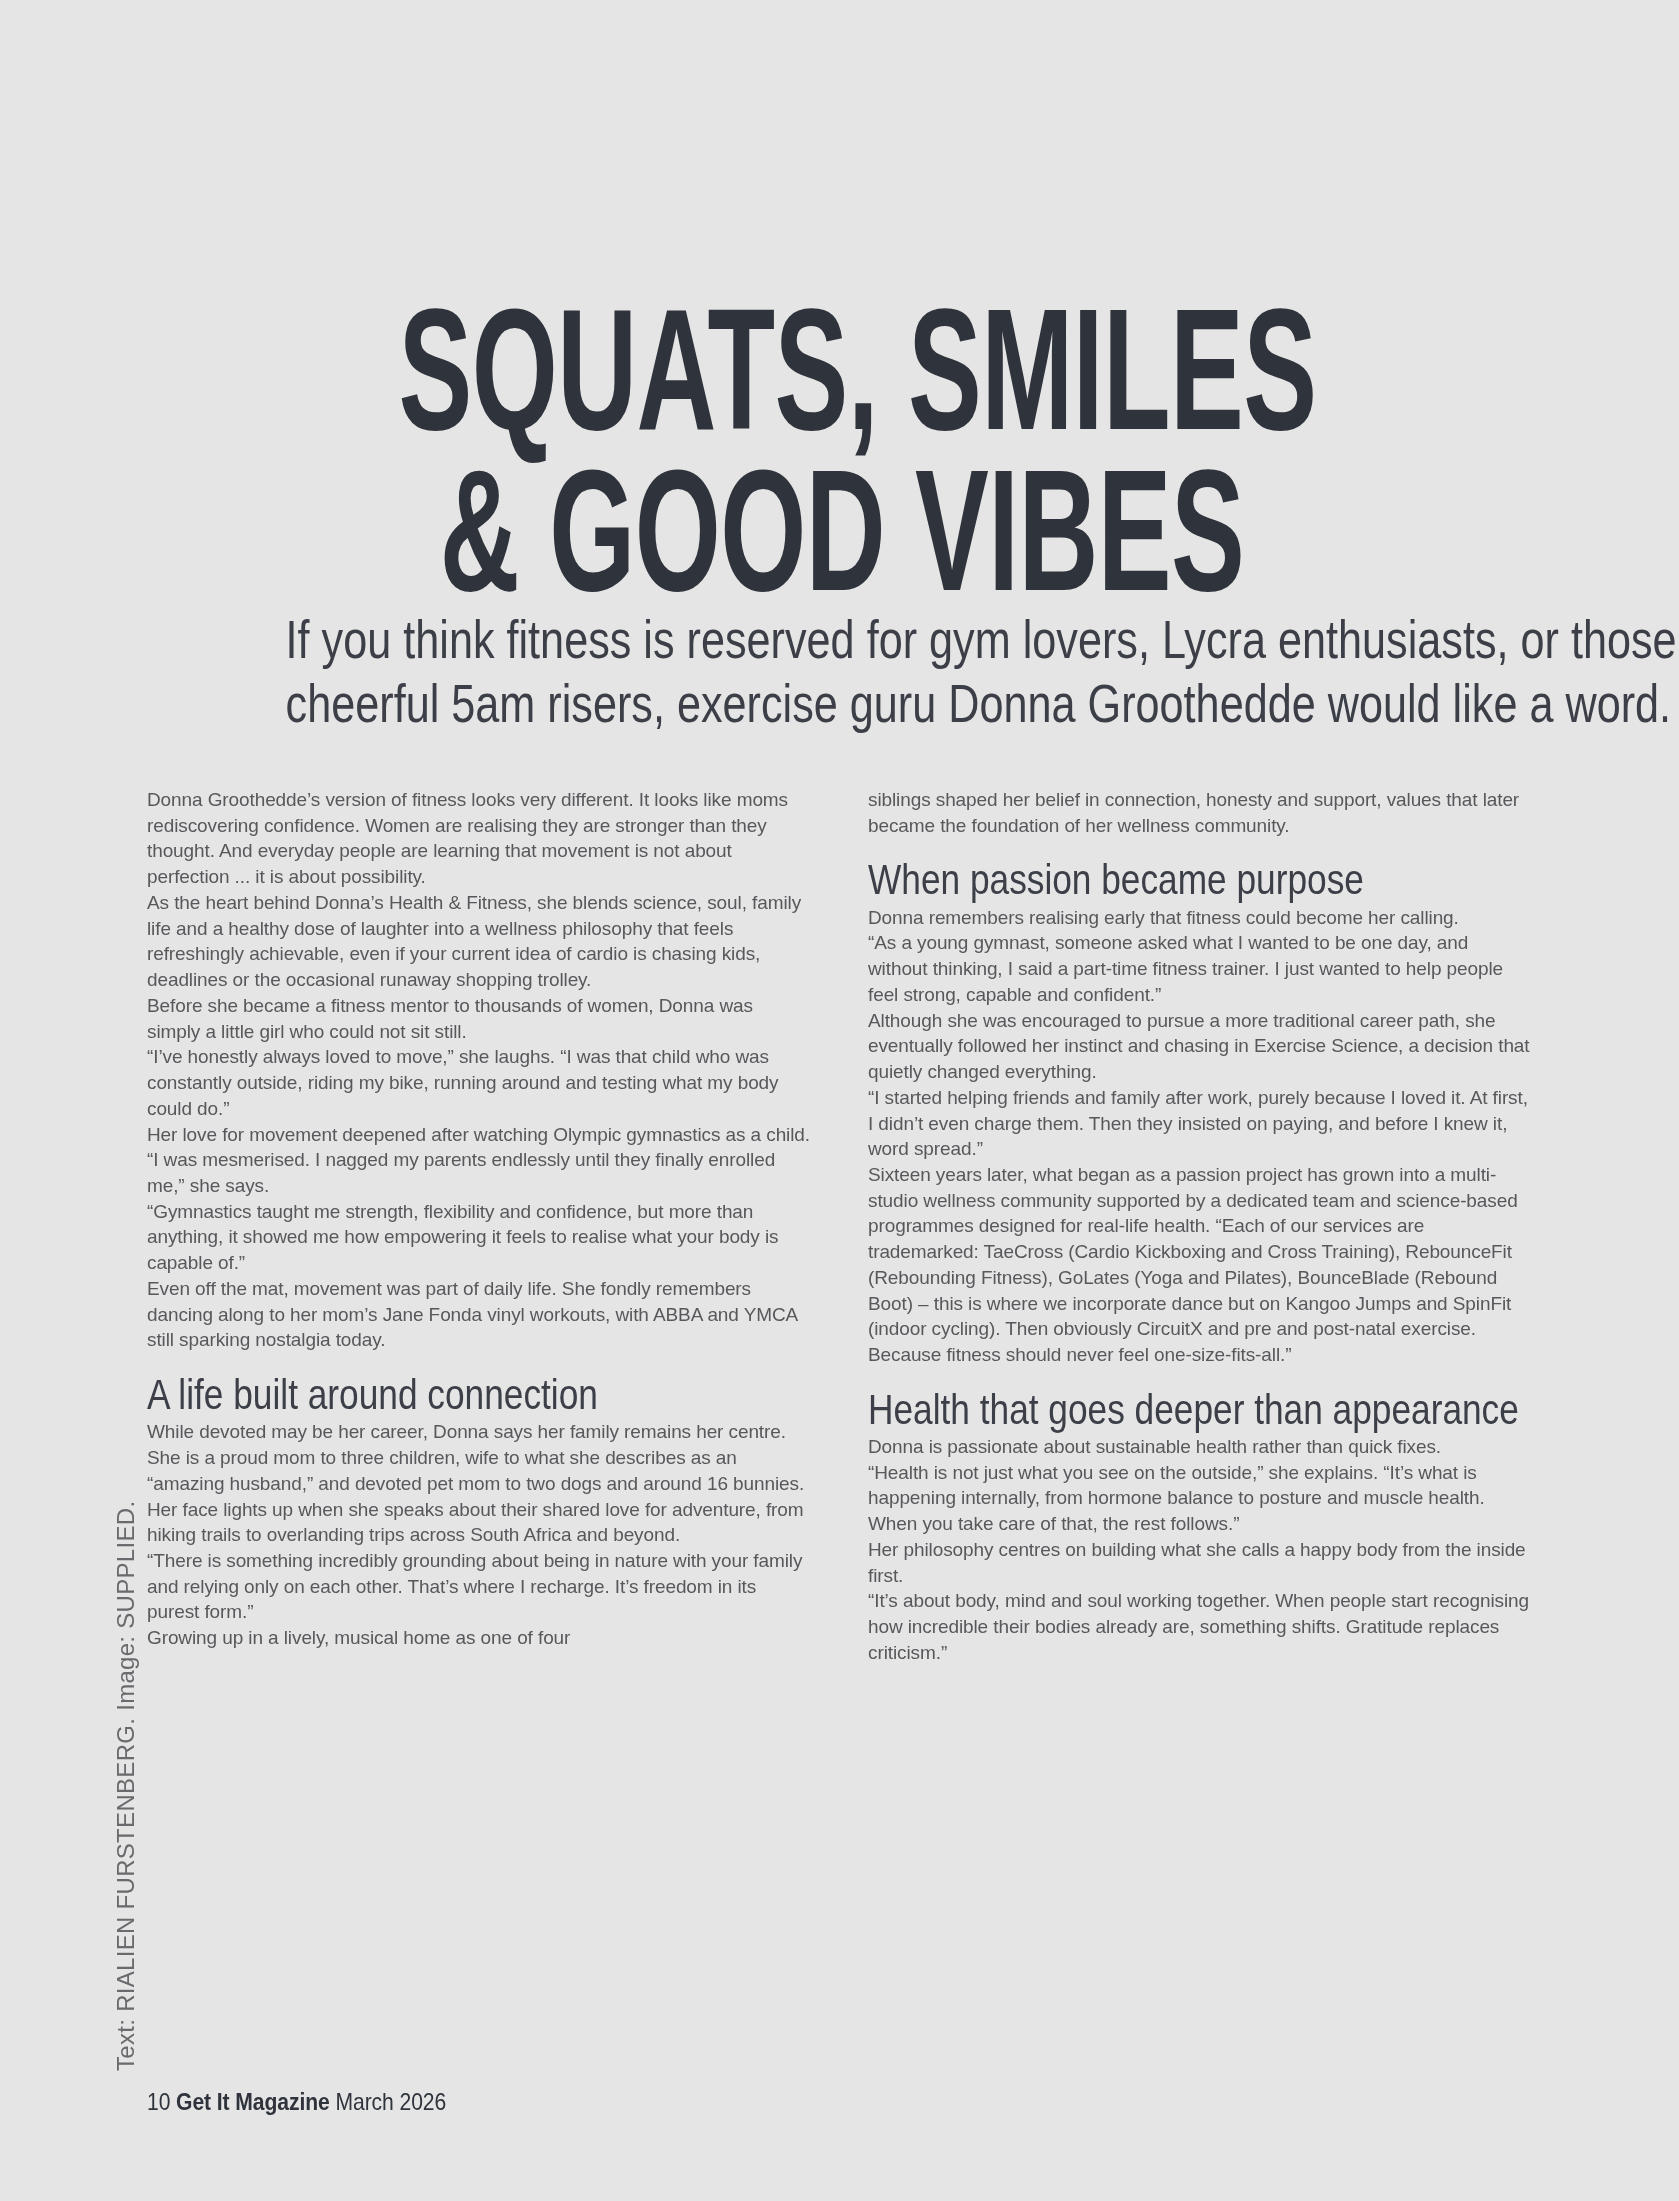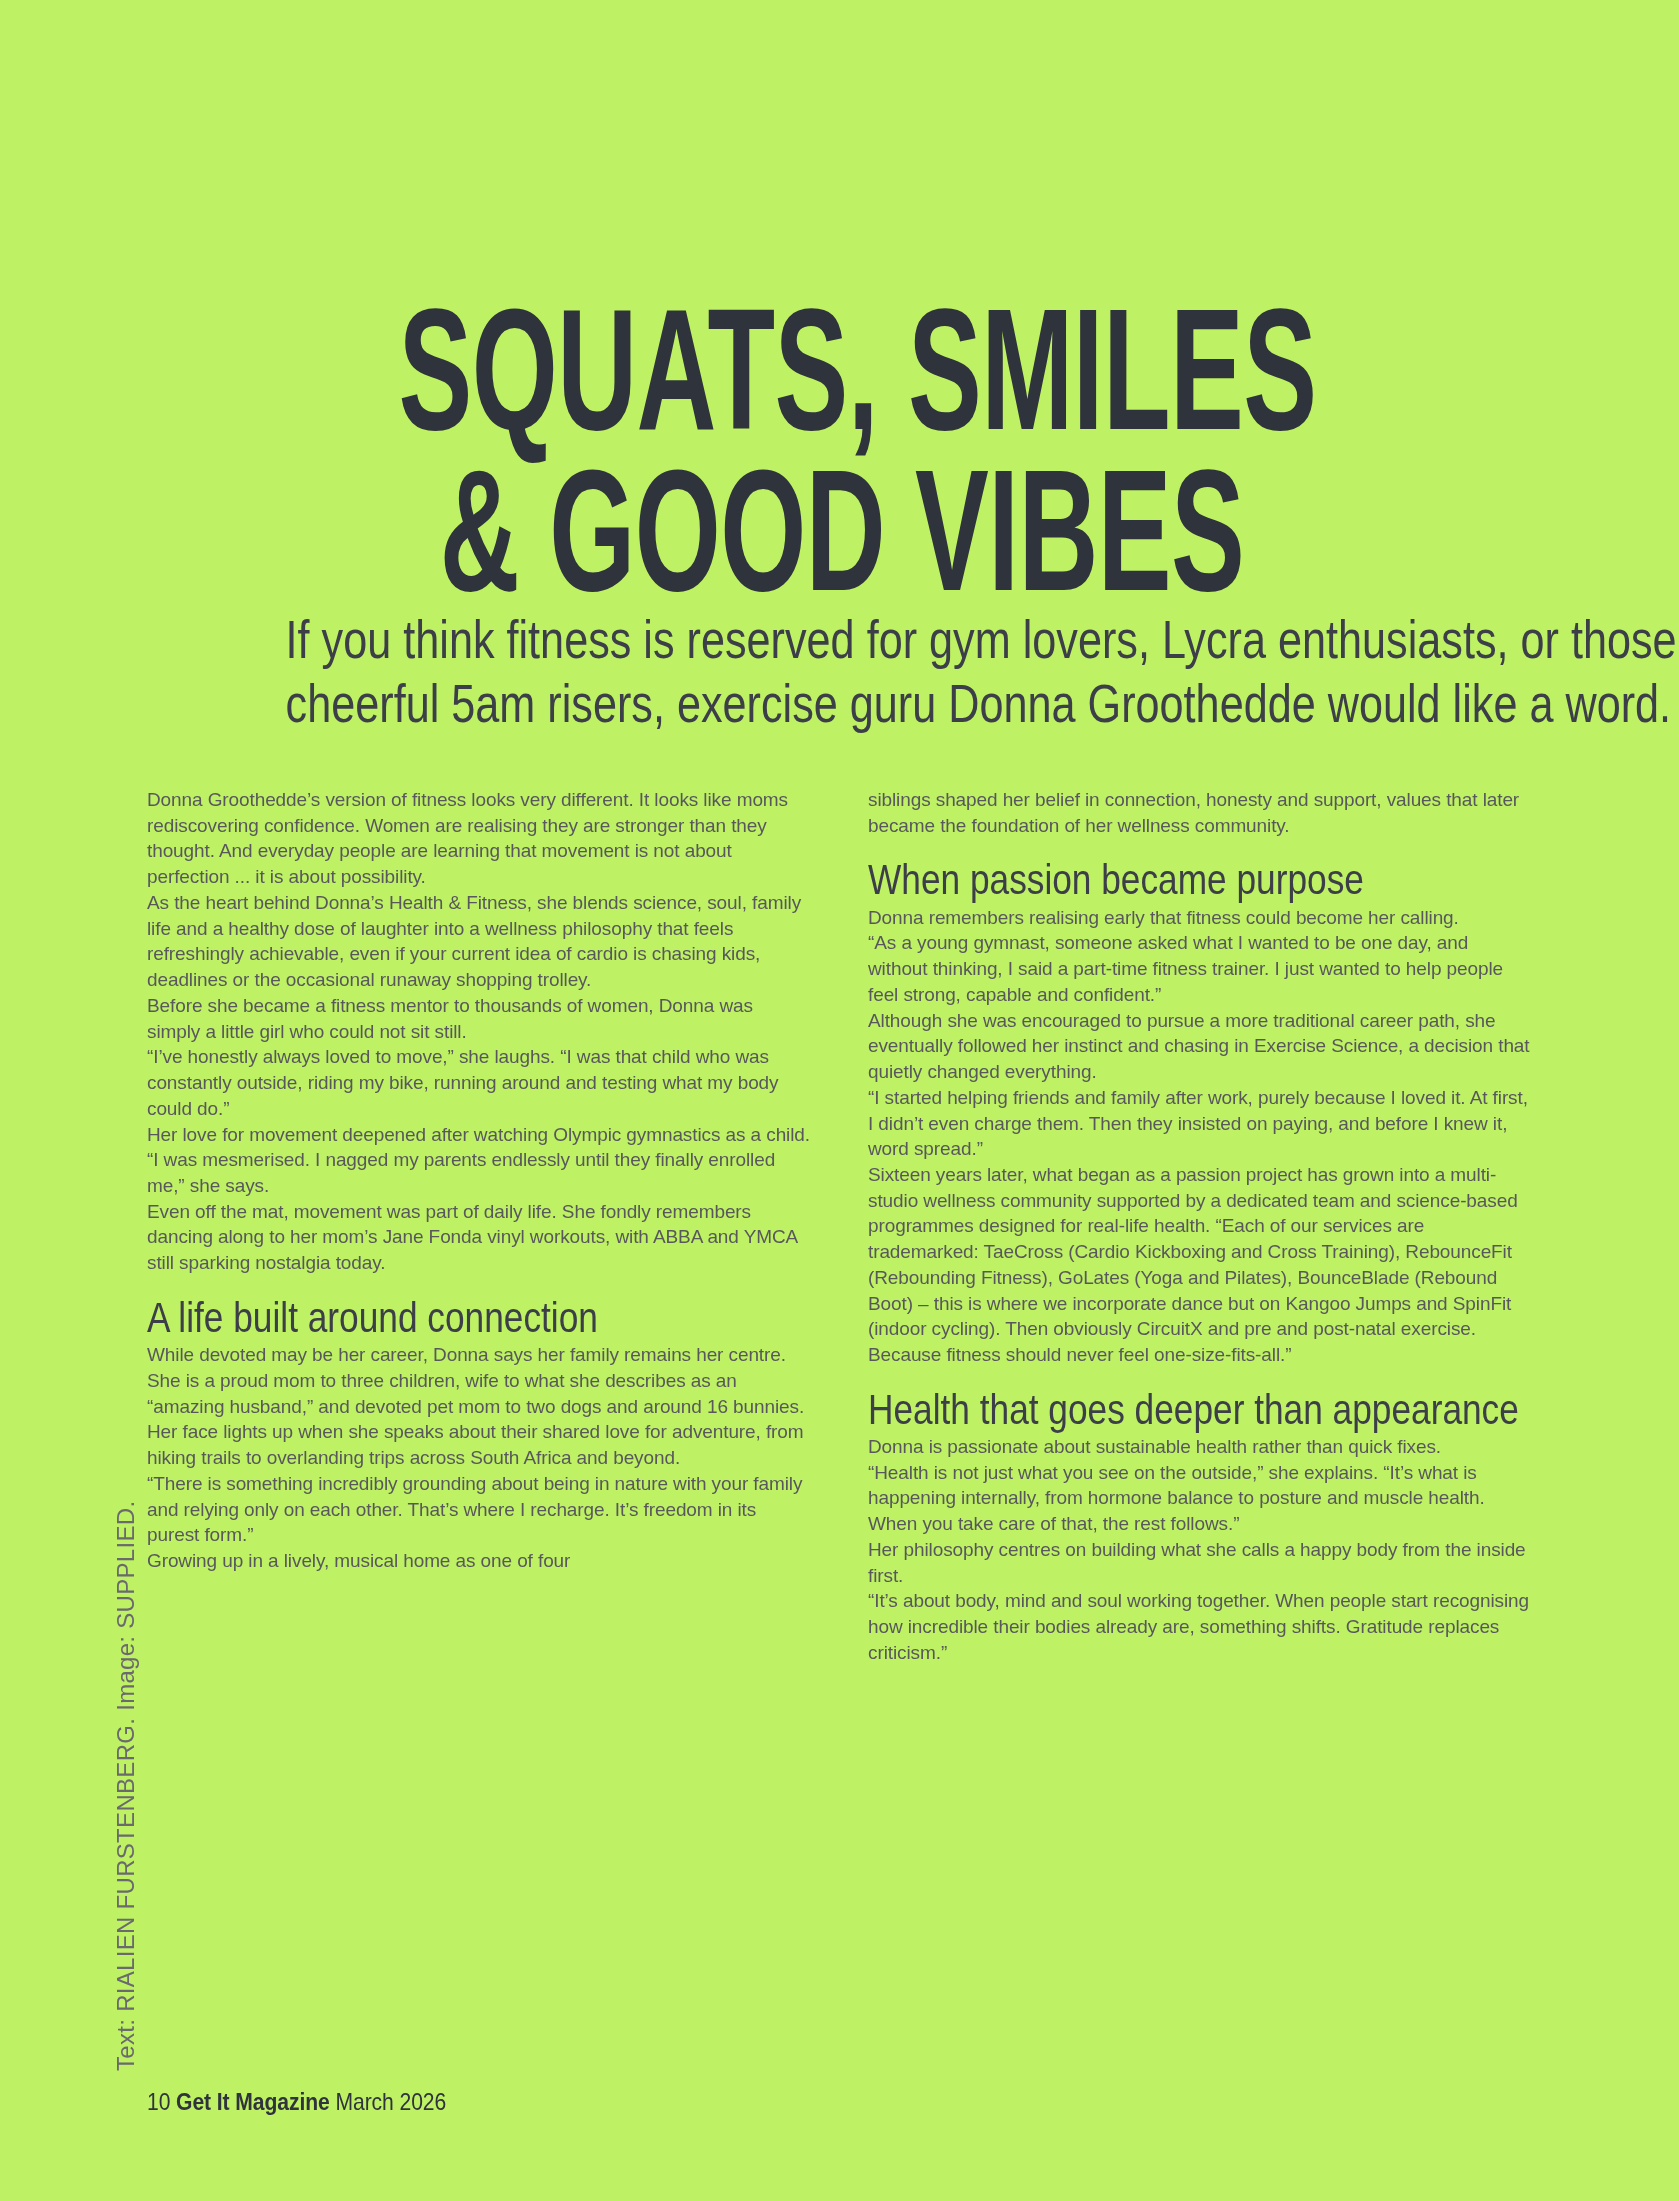--- a/index.html
+++ b/index.html
@@ -5,21 +5,21 @@
   html, body {
     margin: 0;
     padding: 0;
     background: #ffffff;
   }
 
   .page {
     position: relative;
     width: 1679px;
     height: 2202px;
-    background: #bef264;
+    background: #e5e5e5;
     overflow: hidden;
     font-family: "Liberation Sans", sans-serif;
   }
 
   
   .headline {
     position: absolute;
     left: 149px;
     top: 173px;
     width: 1386px;
@@ -139,20 +139,21 @@
 
   <div class="columns">
 
     <div class="col">
       <p class="body-p">Donna Groothedde’s version of fitness looks very different. It looks like moms rediscovering confidence. Women are realising they are stronger than they thought. And everyday people are learning that movement is not about perfection ... it is about possibility.</p>
       <p class="body-p">As the heart behind Donna’s Health &amp; Fitness, she blends science, soul, family life and a healthy dose of laughter into a wellness philosophy that feels refreshingly achievable, even if your current idea of cardio is chasing kids, deadlines or the occasional runaway shopping trolley.</p>
       <p class="body-p">Before she became a fitness mentor to thousands of women, Donna was simply a little girl who could not sit still.</p>
       <p class="body-p">“I’ve honestly always loved to move,” she laughs. “I was that child who was constantly outside, riding my bike, running around and testing what my body could do.”</p>
       <p class="body-p">Her love for movement deepened after watching Olympic gymnastics as a child.</p>
       <p class="body-p">“I was mesmerised. I nagged my parents endlessly until they finally enrolled me,” she says.</p>
+      <p class="body-p">“Gymnastics taught me strength, flexibility and confidence, but more than anything, it showed me how empowering it feels to realise what your body is capable of.”</p>
       <p class="body-p">Even off the mat, movement was part of daily life. She fondly remembers dancing along to her mom’s Jane Fonda vinyl workouts, with ABBA and YMCA still sparking nostalgia today.</p>
 
       <h2 class="subhead">A life built around connection</h2>
 
       <p class="body-p">While devoted may be her career, Donna says her family remains her centre.</p>
       <p class="body-p">She is a proud mom to three children, wife to what she describes as an “amazing husband,” and devoted pet mom to two dogs and around 16 bunnies. Her face lights up when she speaks about their shared love for adventure, from hiking trails to overlanding trips across South Africa and beyond.</p>
       <p class="body-p">“There is something incredibly grounding about being in nature with your family and relying only on each other. That’s where I recharge. It’s freedom in its purest form.”</p>
       <p class="body-p">Growing up in a lively, musical home as one of four</p>
     </div>
 

